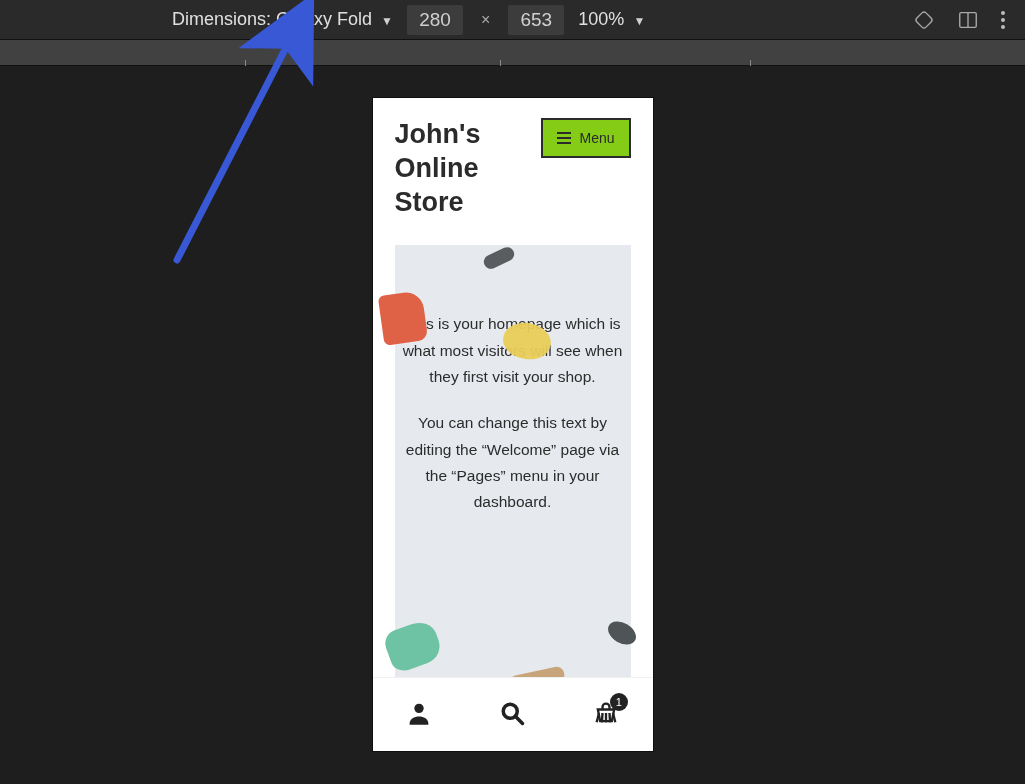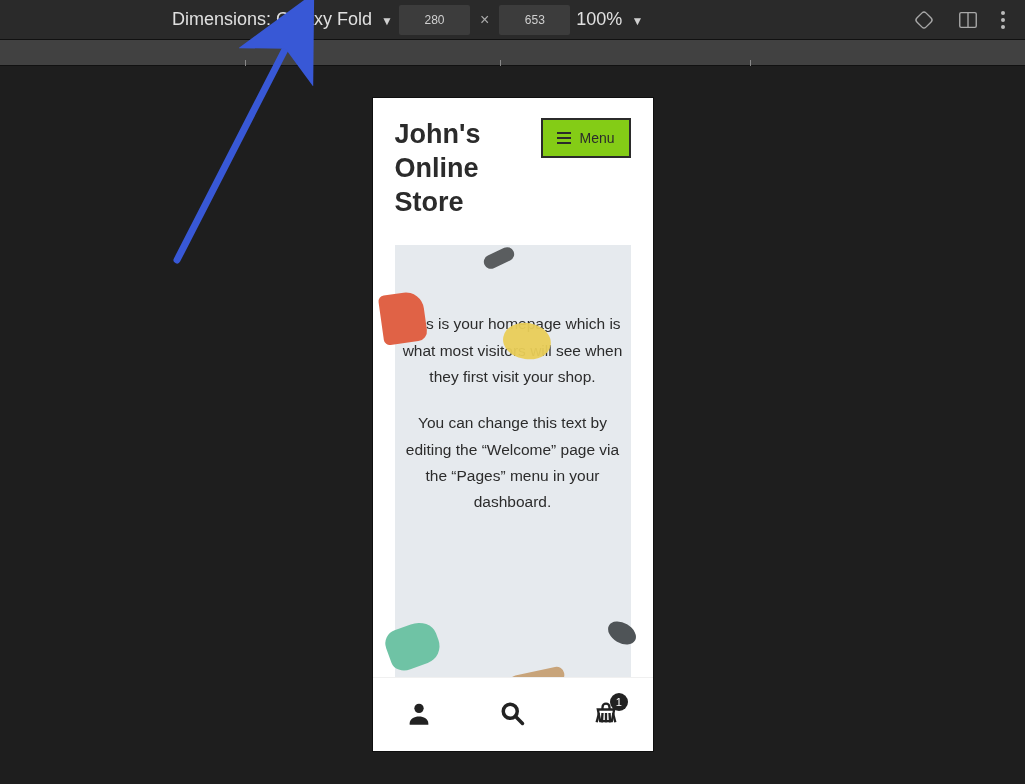--- a/index.html
+++ b/index.html
@@ -21,33 +21,33 @@
       align-items: center;
       padding: 0 12px;
       gap: 8px;
       color: #d8d8d8;
       font-size: 17px;
       border-bottom: 1px solid #111;
     }
     .toolbar-left {
       display: flex;
       align-items: center;
-      gap: 6px;
+      gap: 14px;
       margin-left: 160px;
     }
     .dimensions-label { color: #e0e0e0; font-size: 18px; cursor: pointer; }
     .caret-down { font-size: 12px; color: #d0d0d0; margin-left: 4px; }
     .dim-input {
-      width: 71px;
+      width: 56px;
       height: 30px;
       background: #3c3c3c;
       border: none;
       color: #d0d0d0;
       text-align: center;
-      font-size: 12px;
+      font-size: 19px;
       border-radius: 2px;
     }
     .dim-separator { color: #aaa; margin: 0 4px; font-size: 16px; }
     .zoom-select { color: #e0e0e0; font-size: 18px; cursor: pointer; }
     .toolbar-right {
       margin-left: auto;
       display: flex;
       align-items: center;
       gap: 22px;
       padding-right: 8px;

